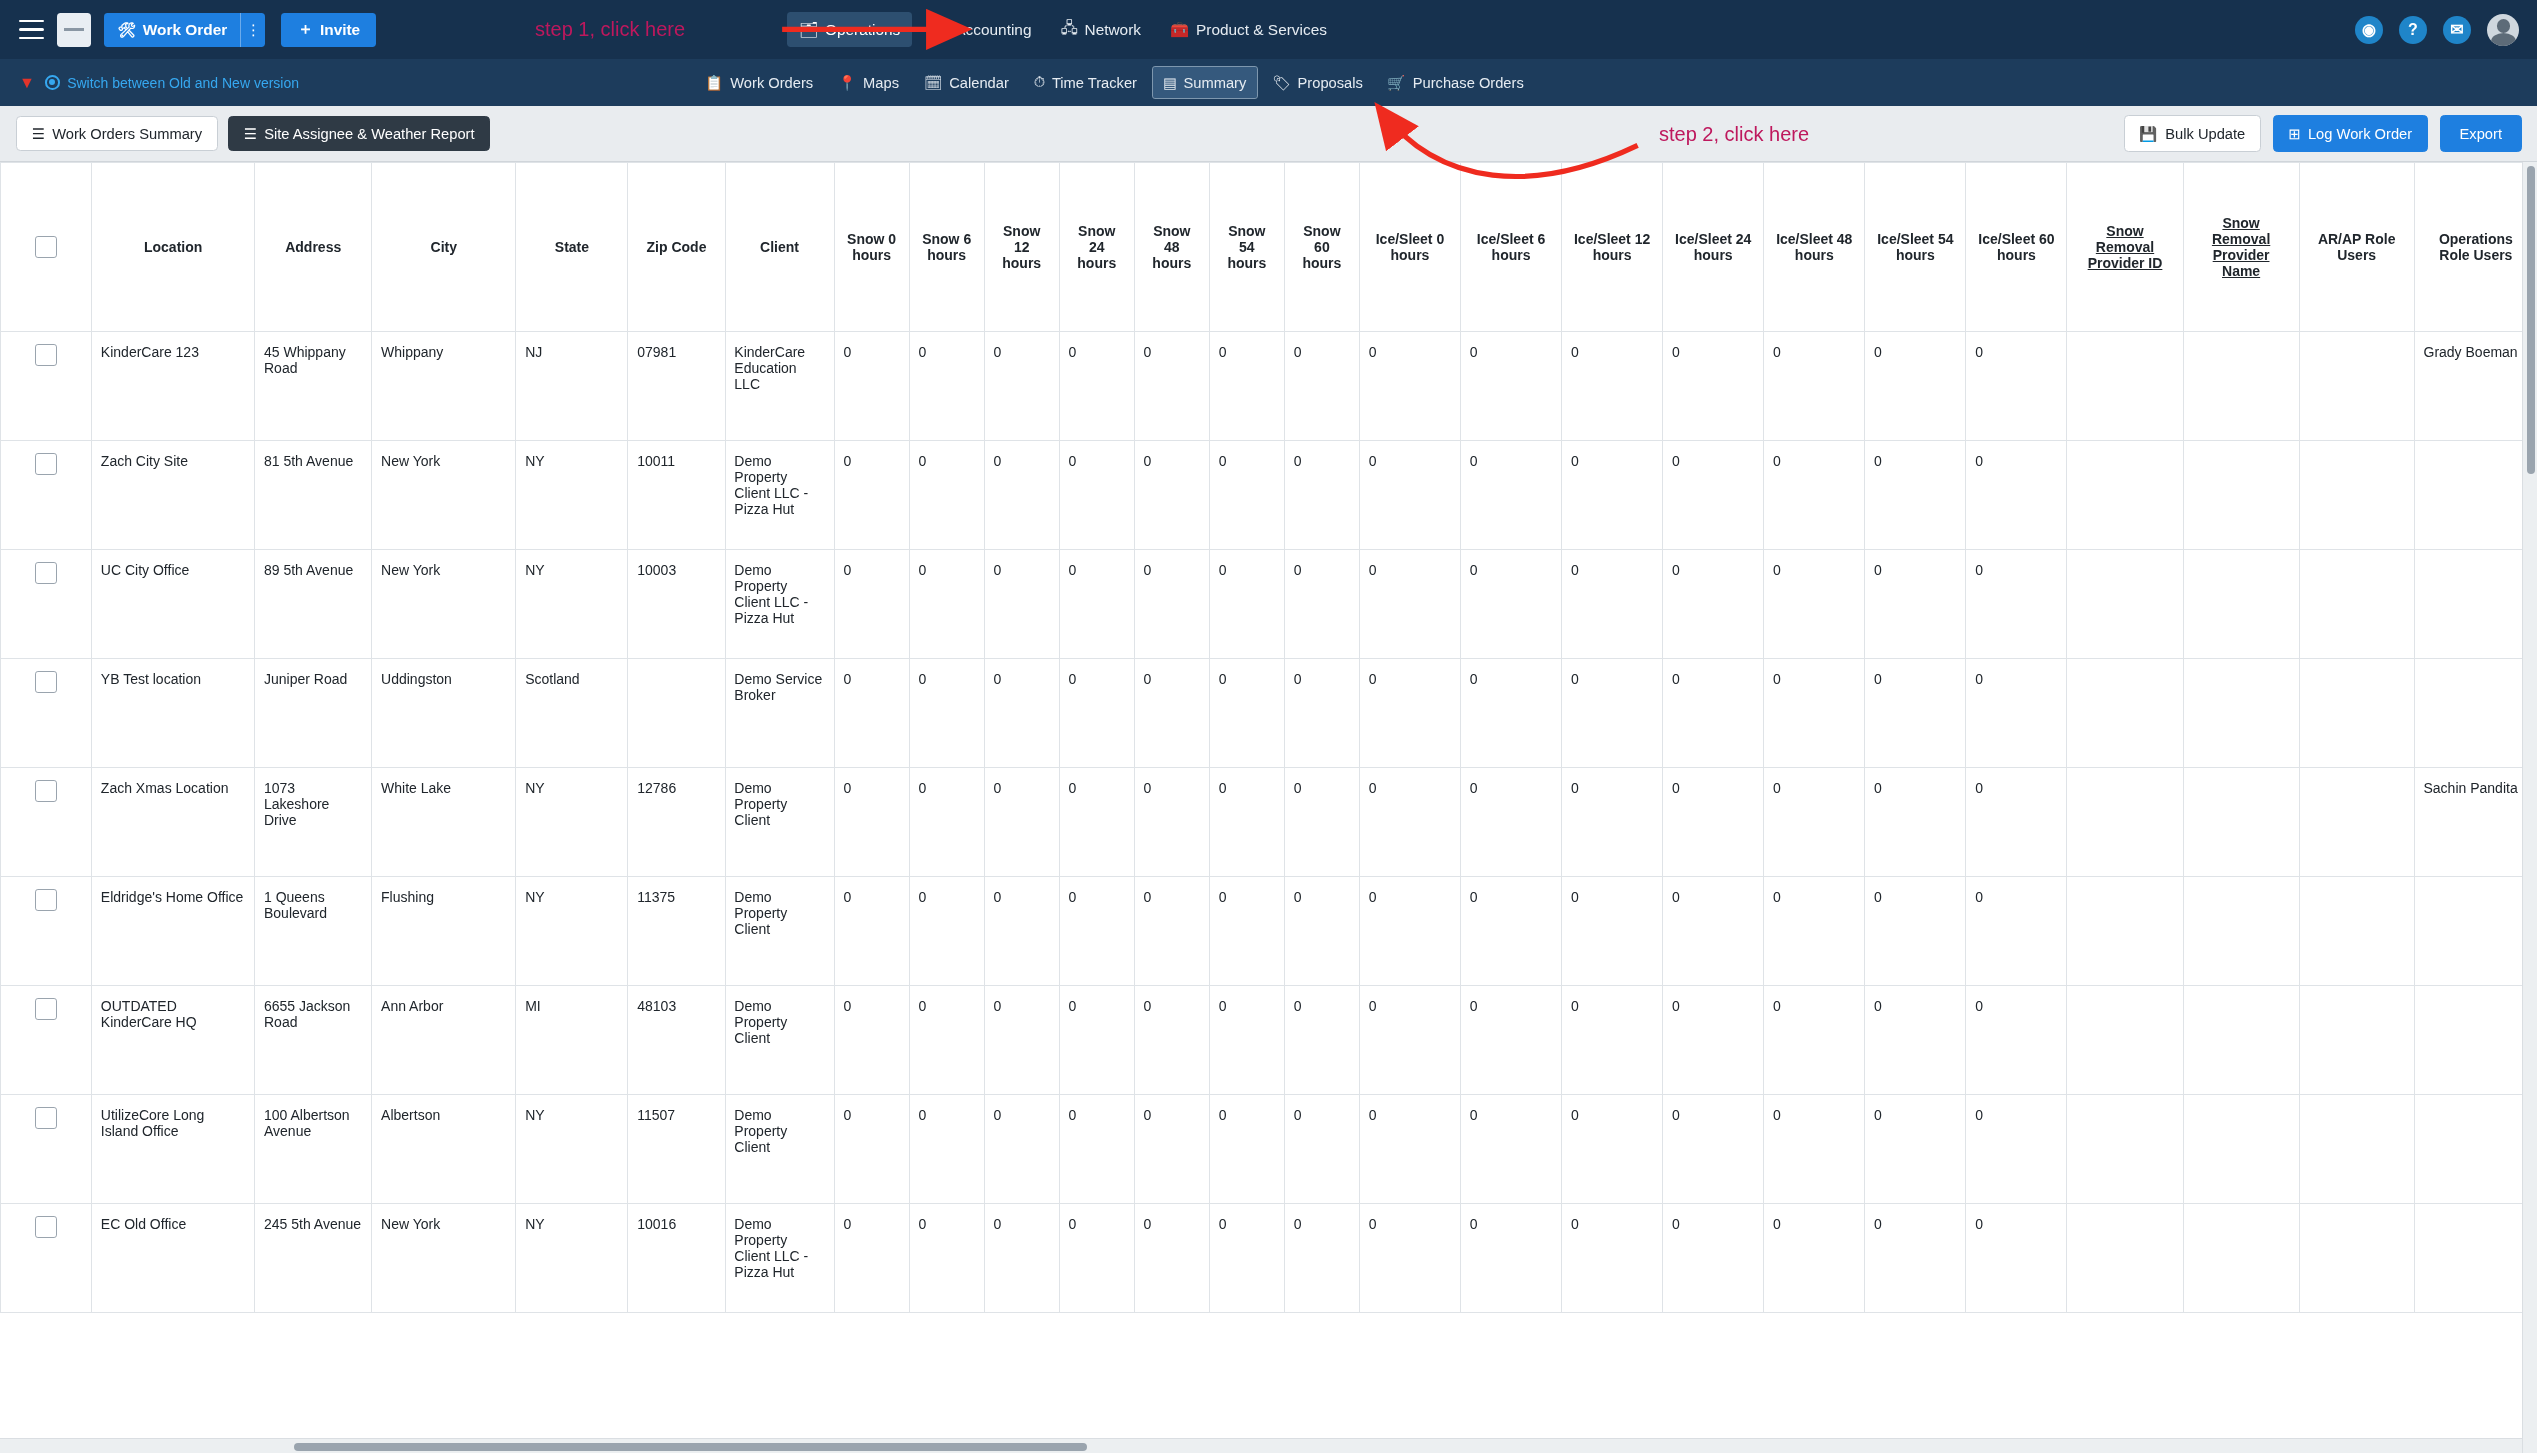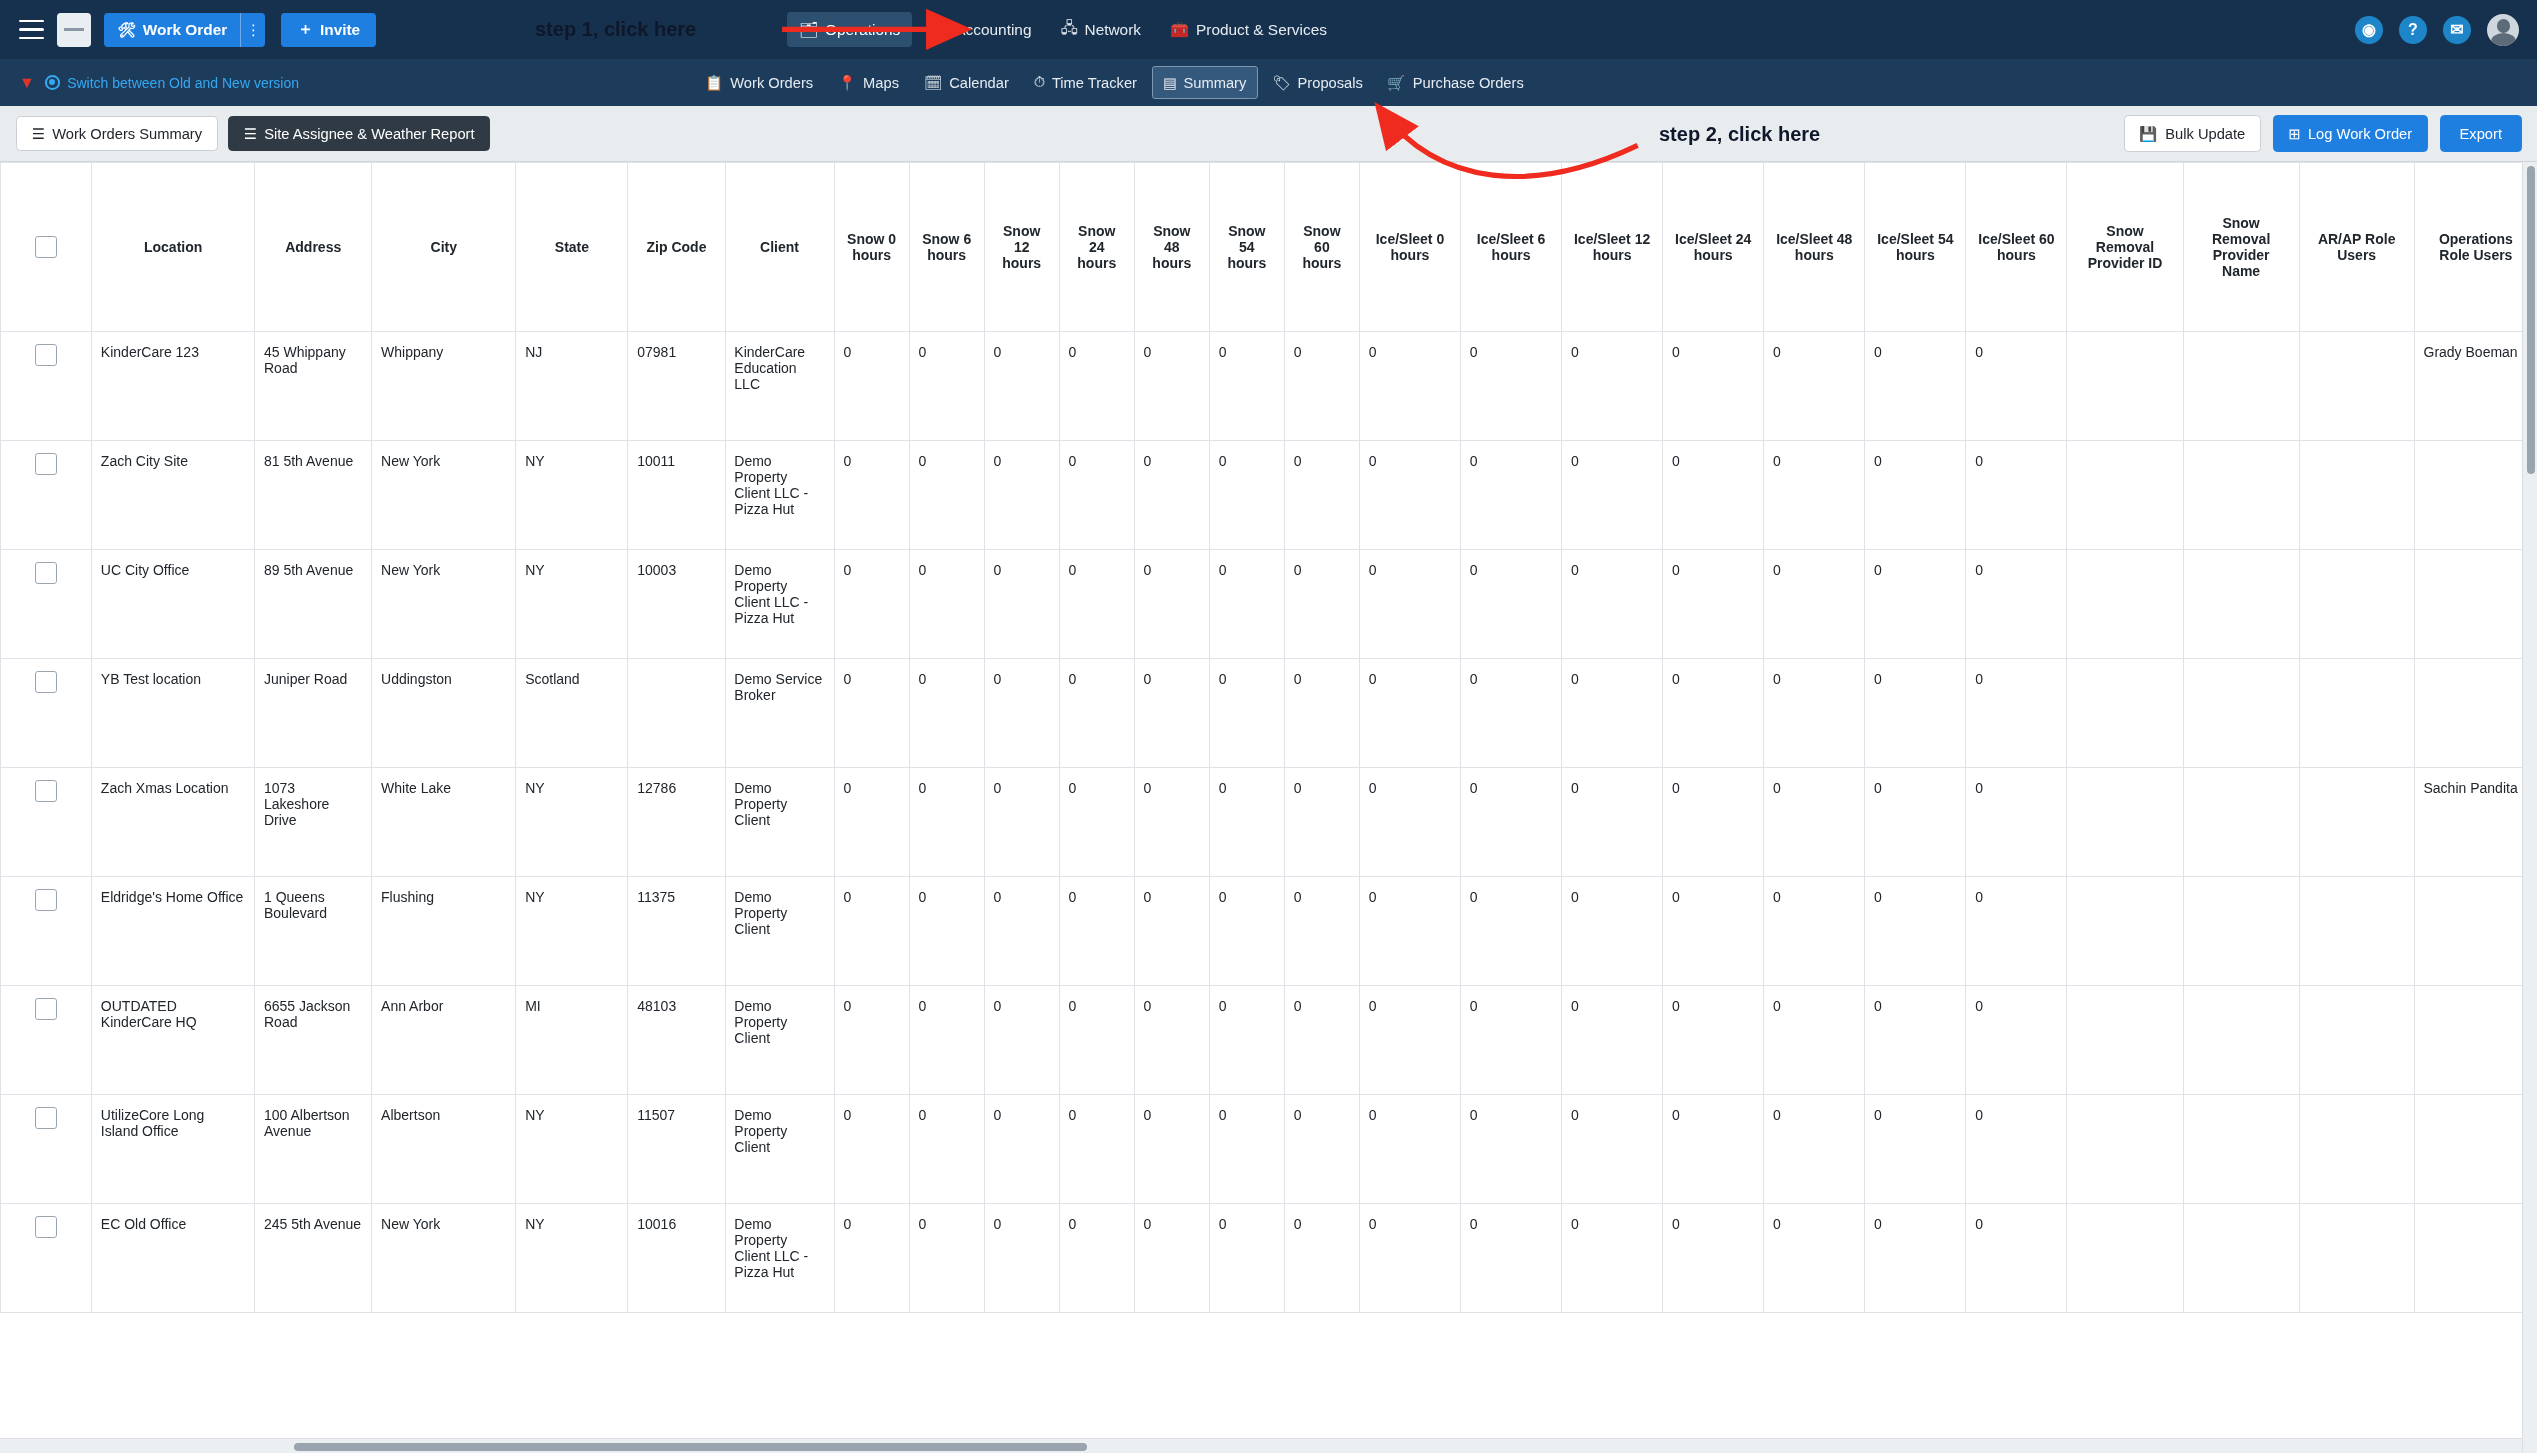--- a/index.html
+++ b/index.html
@@ -173,26 +173,26 @@
   .num { color:#1e7fe0; }
   .c-check { width: 91px; }
   .c-loc { width: 163px; }
   .c-addr { width: 117px; }
   .c-city { width: 144px; }
   .c-state { width: 112px; }
   .c-zip { width: 97px; }
   .c-client { width: 109px; }
   .c-hr { width: 75px; }
   .c-ice { width: 101px; }
-  .c-sr { width: 116px; }
+  .c-sr { width: 116px; text-decoration: underline; }
   .c-arap { width: 115px; }
   .c-ops { width: 123px; }
   
   .anno {
-    position: absolute; color: #0f172a; font-weight: bold; font-size: 20px;
+    position: absolute; color: #be185d; font-weight: normal; font-size: 20px;
     white-space: nowrap; pointer-events: none;
   }
   .anno-svg { position:absolute; left:0; top:0; width:2538px; height:1454px; pointer-events:none; }
   
   .hscroll {
     position:absolute; left:0; bottom:0; width: 2538px; height: 16px; background:#eceff1;
     border-top:0.7px solid #dadee2;
   }
   .hscroll .thumb {
     position:absolute; left: 294px; top:3.7px; height: 8.8px; width: 793px;

